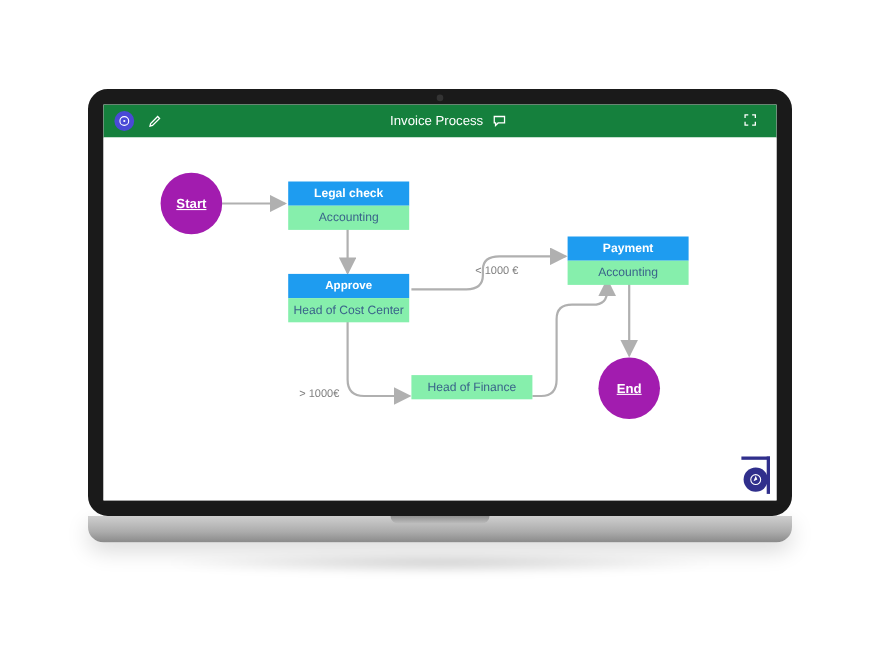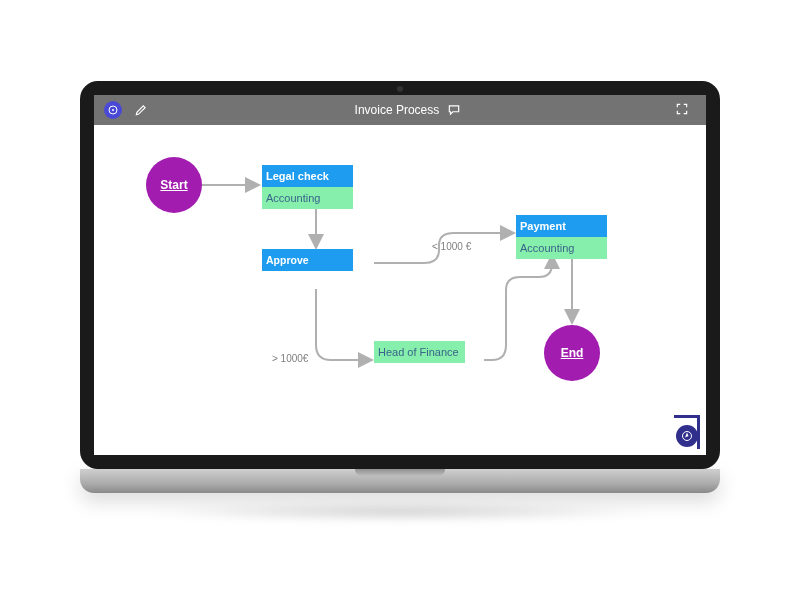--- a/index.html
+++ b/index.html
@@ -45,21 +45,21 @@
   }
   .screen {
     width: 612px; height: 360px;
     background: #fff;
     position: relative;
     overflow: hidden;
   }
   
   .toolbar {
     height: 30px;
-    background: #737373;
+    background: #15803d;
     display: flex; align-items: center;
     gap: 12px;
     padding: 0 10px;
     color: #fff;
     font-size: 12px;
   }
   .tb-group { display:flex; align-items:center; gap:12px;flex-direction:column; }
   .tb-spacer { flex:1; }
   .tb-title { display:flex; align-items:center; gap:8px; white-space:nowrap; }
   .tb-btn { width:14px; height:14px; display:flex; align-items:center; justify-content:center; cursor:pointer; color:#fff; }
@@ -69,21 +69,21 @@
     background:#4a49d6; display:flex; align-items:center; justify-content:center;
   }
   .zoom-label { font-size:11px; }
   
   .canvas { position:relative; width:100%; height:calc(100% - 30px); background:#fff; }
   .circle-node {
     position:absolute; width:56px; height:56px; border-radius:50%;
     background:#a21caf; color:#fff; font-weight:bold; font-size:12px;
     display:flex; align-items:center; justify-content:center;text-decoration:underline;
   }
-  .box-node { position:absolute; width:91px; font-size:11px; text-align:left; }
+  .box-node { position:absolute; width:110px; font-size:11px; text-align:center; }
   .box-title { background:#1e9cf0; color:#fff; font-weight:bold; padding:5px 4px; }
   .box-sub { background:#86efac; color:#3a648a; padding:5px 4px; }
   .box-node.compact .box-title { font-size:10.5px; }
   .arrow-label { position:absolute; font-size:10px; color:#808080; }
   .conn { position:absolute; stroke:#b0b0b0; stroke-width:2; fill:none; marker-end:url(#ah); }
   
   .corner-btn {
     position:absolute; bottom:8px; right:8px;
     width:22px; height:22px; border-radius:50%;
     background:#302f8c; display:flex; align-items:center; justify-content:center;
@@ -221,20 +221,21 @@
           <span>Start</span>
         </div>
 
         <div class="box-node" style="left:168px; top:40px;">
           <div class="box-title">Legal check</div>
           <div class="box-sub">Accounting</div>
         </div>
 
         <div class="box-node compact" style="left:168px; top:124px;">
           <div class="box-title">Approve</div>
+          <div class="box-sub">Head of Cost Center</div>
         </div>
 
         <div class="box-node" style="left:280px; top:216px;">
           <div class="box-sub">Head of Finance</div>
         </div>
 
         <div class="box-node" style="left:422px; top:90px;">
           <div class="box-title">Payment</div>
           <div class="box-sub">Accounting</div>
         </div>

